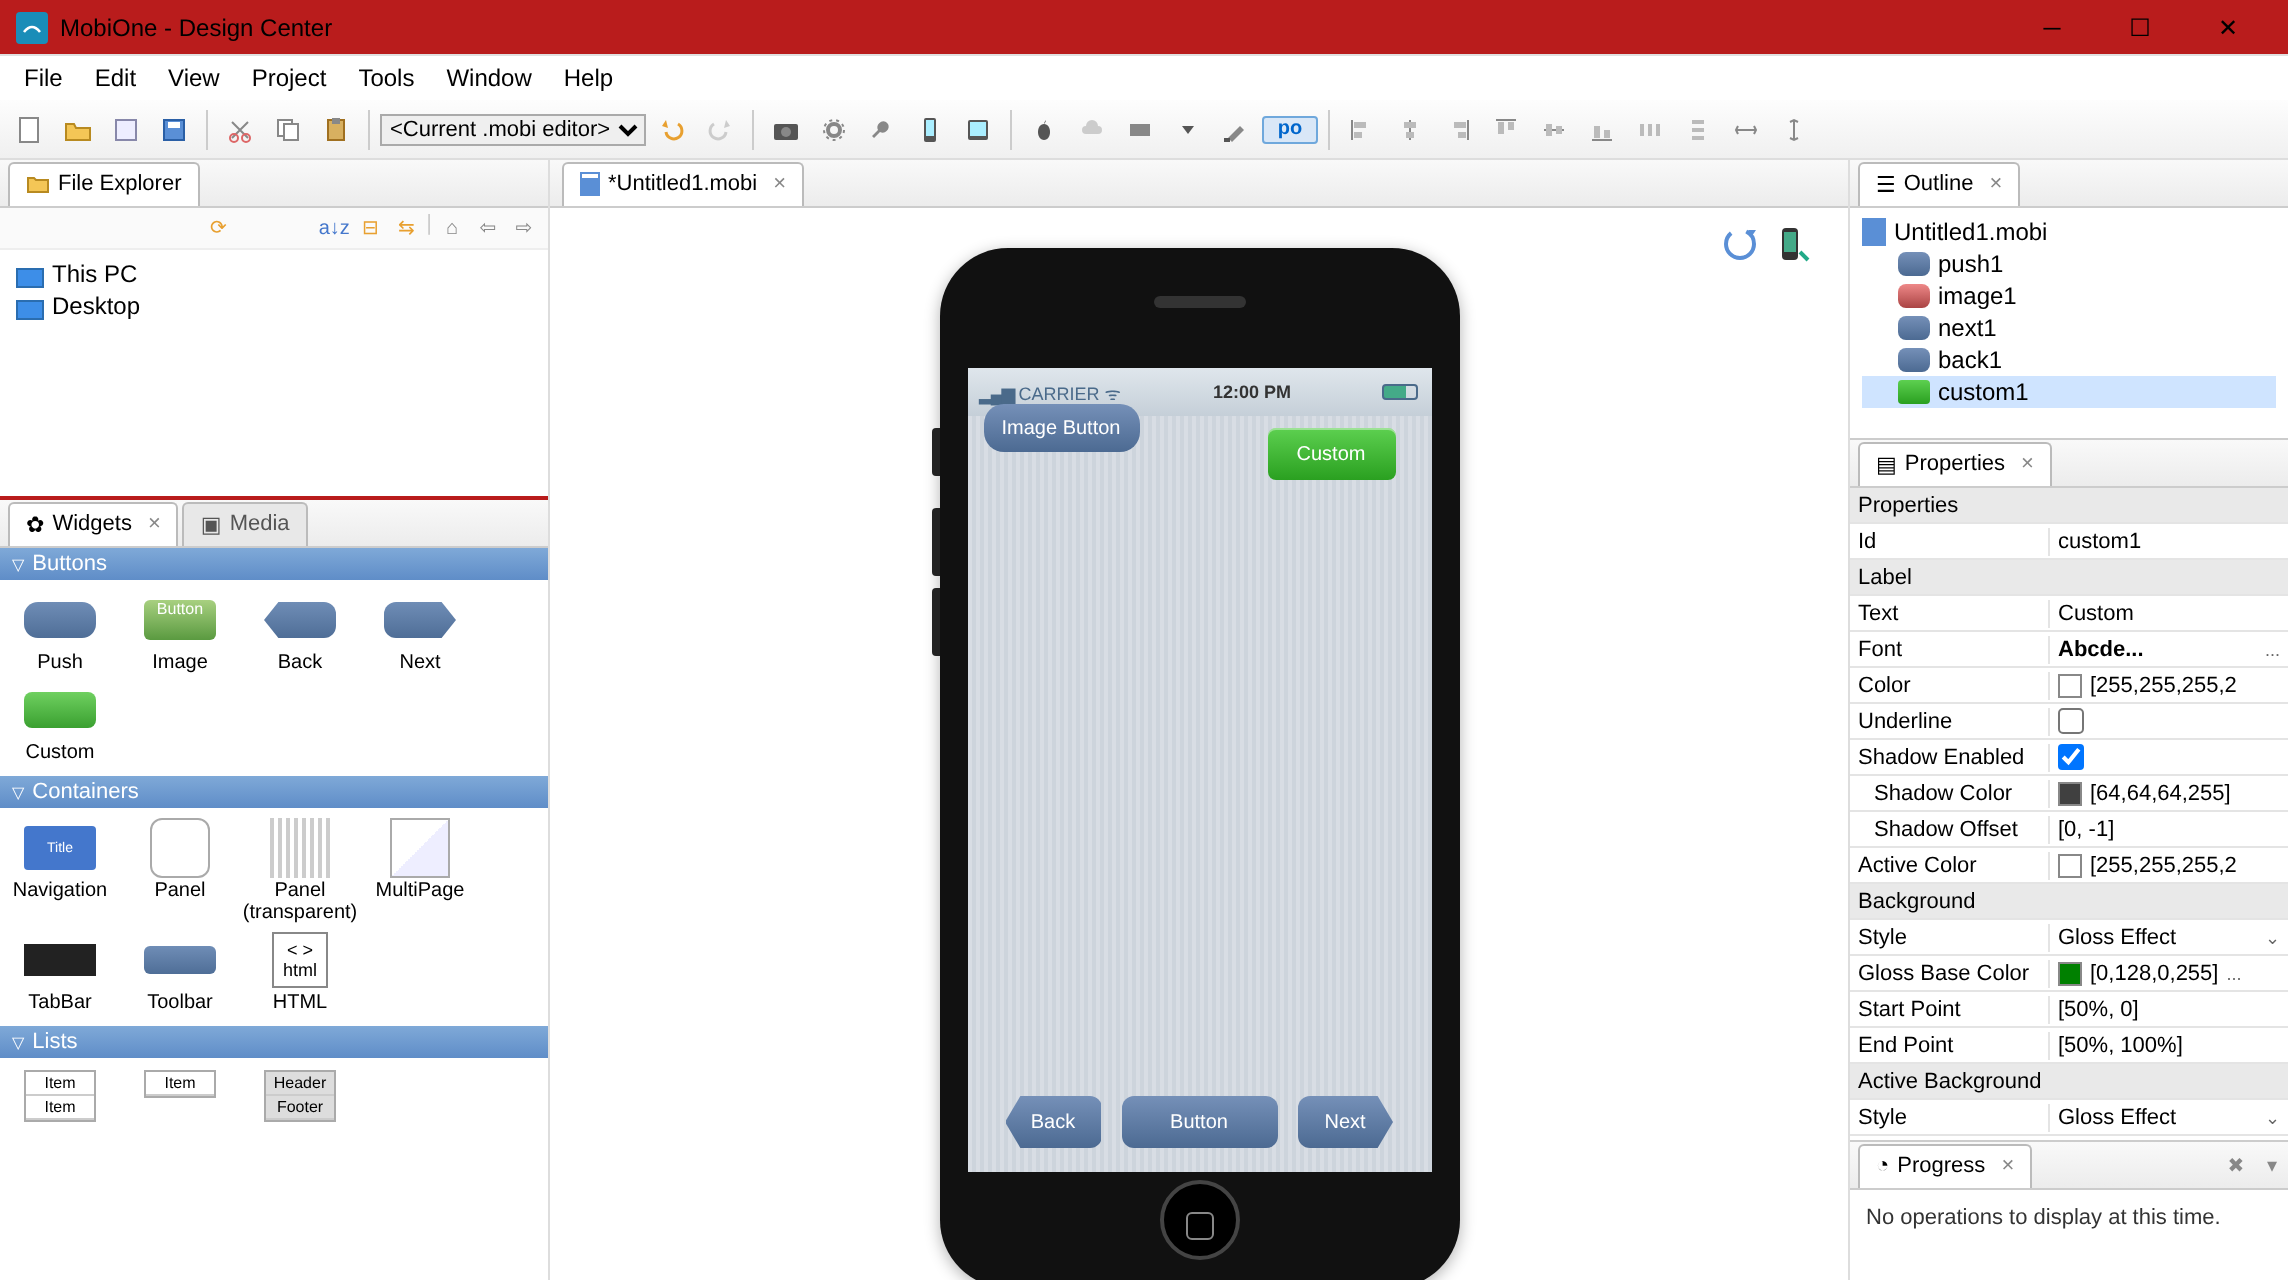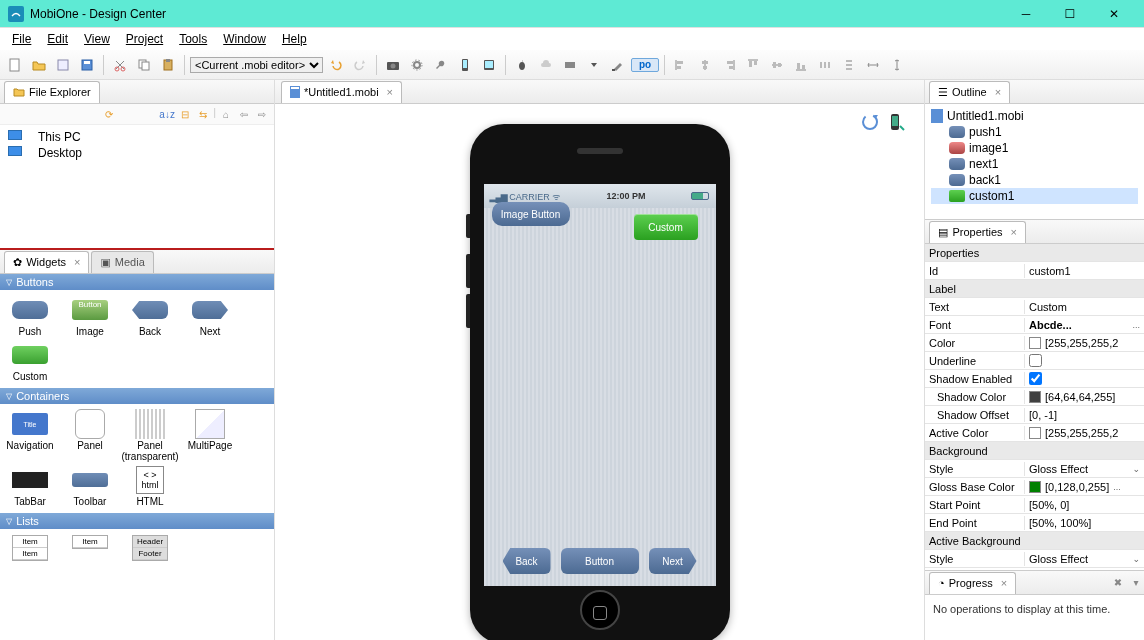--- a/index.html
+++ b/index.html
@@ -1,26 +1,26 @@
 <!DOCTYPE html>
 <html><head>
 <meta charset="utf-8">
 <style>
 * { box-sizing: border-box; margin: 0; padding: 0; }
 body { font-family: "Segoe UI", Tahoma, sans-serif; font-size: 11px; background: #fff; overflow: hidden; width: 1144px; height: 640px; }
 
 
-.titlebar { height: 28px; background: #5eead4; display: flex; align-items: center; padding: 0 8px; border-bottom: 1px solid #e0e0e0; }
+.titlebar { height: 28px; background: #b91c1c; display: flex; align-items: center; padding: 0 8px; border-bottom: 1px solid #e0e0e0; }
 .titlebar .app-icon { width: 16px; height: 16px; background: #1a8db8; border-radius: 2px; display: flex; align-items: center; justify-content: center; color: #fff; font-size: 10px; margin-right: 6px; }
 .titlebar .title { flex: 1; font-size: 12px; }
 .titlebar .win-controls { display: flex; gap: 0; }
 .titlebar .win-btn { width: 44px; height: 28px; display: flex; align-items: center; justify-content: center; font-size: 12px; }
 
 
-.menubar { height: 22px; display: flex; align-items: center; padding: 0 4px; text-decoration: underline; }
+.menubar { height: 22px; display: flex; align-items: center; padding: 0 4px; }
 .menubar .menu-item { padding: 2px 8px; font-size: 12px; }
 
 
 .toolbar { height: 30px; display: flex; align-items: center; padding: 2px 4px; gap: 2px; border-bottom: 1px solid #ddd; background: linear-gradient(#fdfdfd,#f0f0f0); }
 .toolbar .tb-btn { width: 22px; height: 14px; display: flex; align-items: center; justify-content: center; border: 1px solid transparent; border-radius: 2px; }
 .toolbar .tb-btn.active { border: 1px solid #6fa8dc; background: #d9e7f7; }
 .toolbar .sep { width: 1px; height: 20px; background: #ccc; margin: 0 3px; }
 .toolbar select { height: 16px; font-size: 11px; border: 1px solid #aaa; }
 
 
@@ -32,21 +32,21 @@
 
 .panel-tabs { display: flex; align-items: center; height: 24px; background: linear-gradient(#f9f9f9,#ececec); border-bottom: 1px solid #ccc; padding-left: 4px; gap: 2px; }
 .ptab { display: flex; align-items: center; gap: 4px; padding: 2px 8px; background: #fff; border: 1px solid #bbb; border-bottom: none; border-radius: 3px 3px 0 0; height: 22px; font-size: 11px; }
 .ptab .close { color: #888; font-size: 11px; margin-left: 4px; }
 .ptab.inactive { background: #e8e8e8; color: #555; }
 .panel-mini-tb { display:flex; justify-content:flex-end; gap:2px; padding:2px 4px; border-bottom:1px solid #eee; background:#fafafa;}
 .mini-ico { width:16px; height:16px; display:flex; align-items:center; justify-content:center; font-size:10px; color:#888; border:1px solid transparent;}
 
 
 .tree { padding: 4px 8px; font-size: 12px; }
-.tree .tnode { display: flex; align-items: flex-start; gap: 16px; padding: 1px 0; }
+.tree .tnode { display: flex; align-items: flex-end; gap: 4px; padding: 1px 0; }
 .tree .pc-ico { width: 14px; height: 10px; background: #3d8ee8; border: 1px solid #2a6db0; }
 
 
 .palette { overflow-y: auto; flex: 1; }
 .pal-header { background: linear-gradient(#7fa9d8,#5f8dc8); color: #fff; font-size: 11px; padding: 2px 6px; display:flex; align-items:center; gap:4px; }
 .pal-header .tri { font-size:8px; }
 .pal-grid { display: flex; flex-wrap: wrap; padding: 6px 4px; gap: 4px 8px; }
 .pal-item { width: 52px; display: flex; flex-direction: column; align-items: center; gap: 2px; font-size: 10px; text-align:center;}
 .pal-thumb { width: 40px; height: 28px; display:flex; align-items:center; justify-content:center; font-size:9px; }
 

